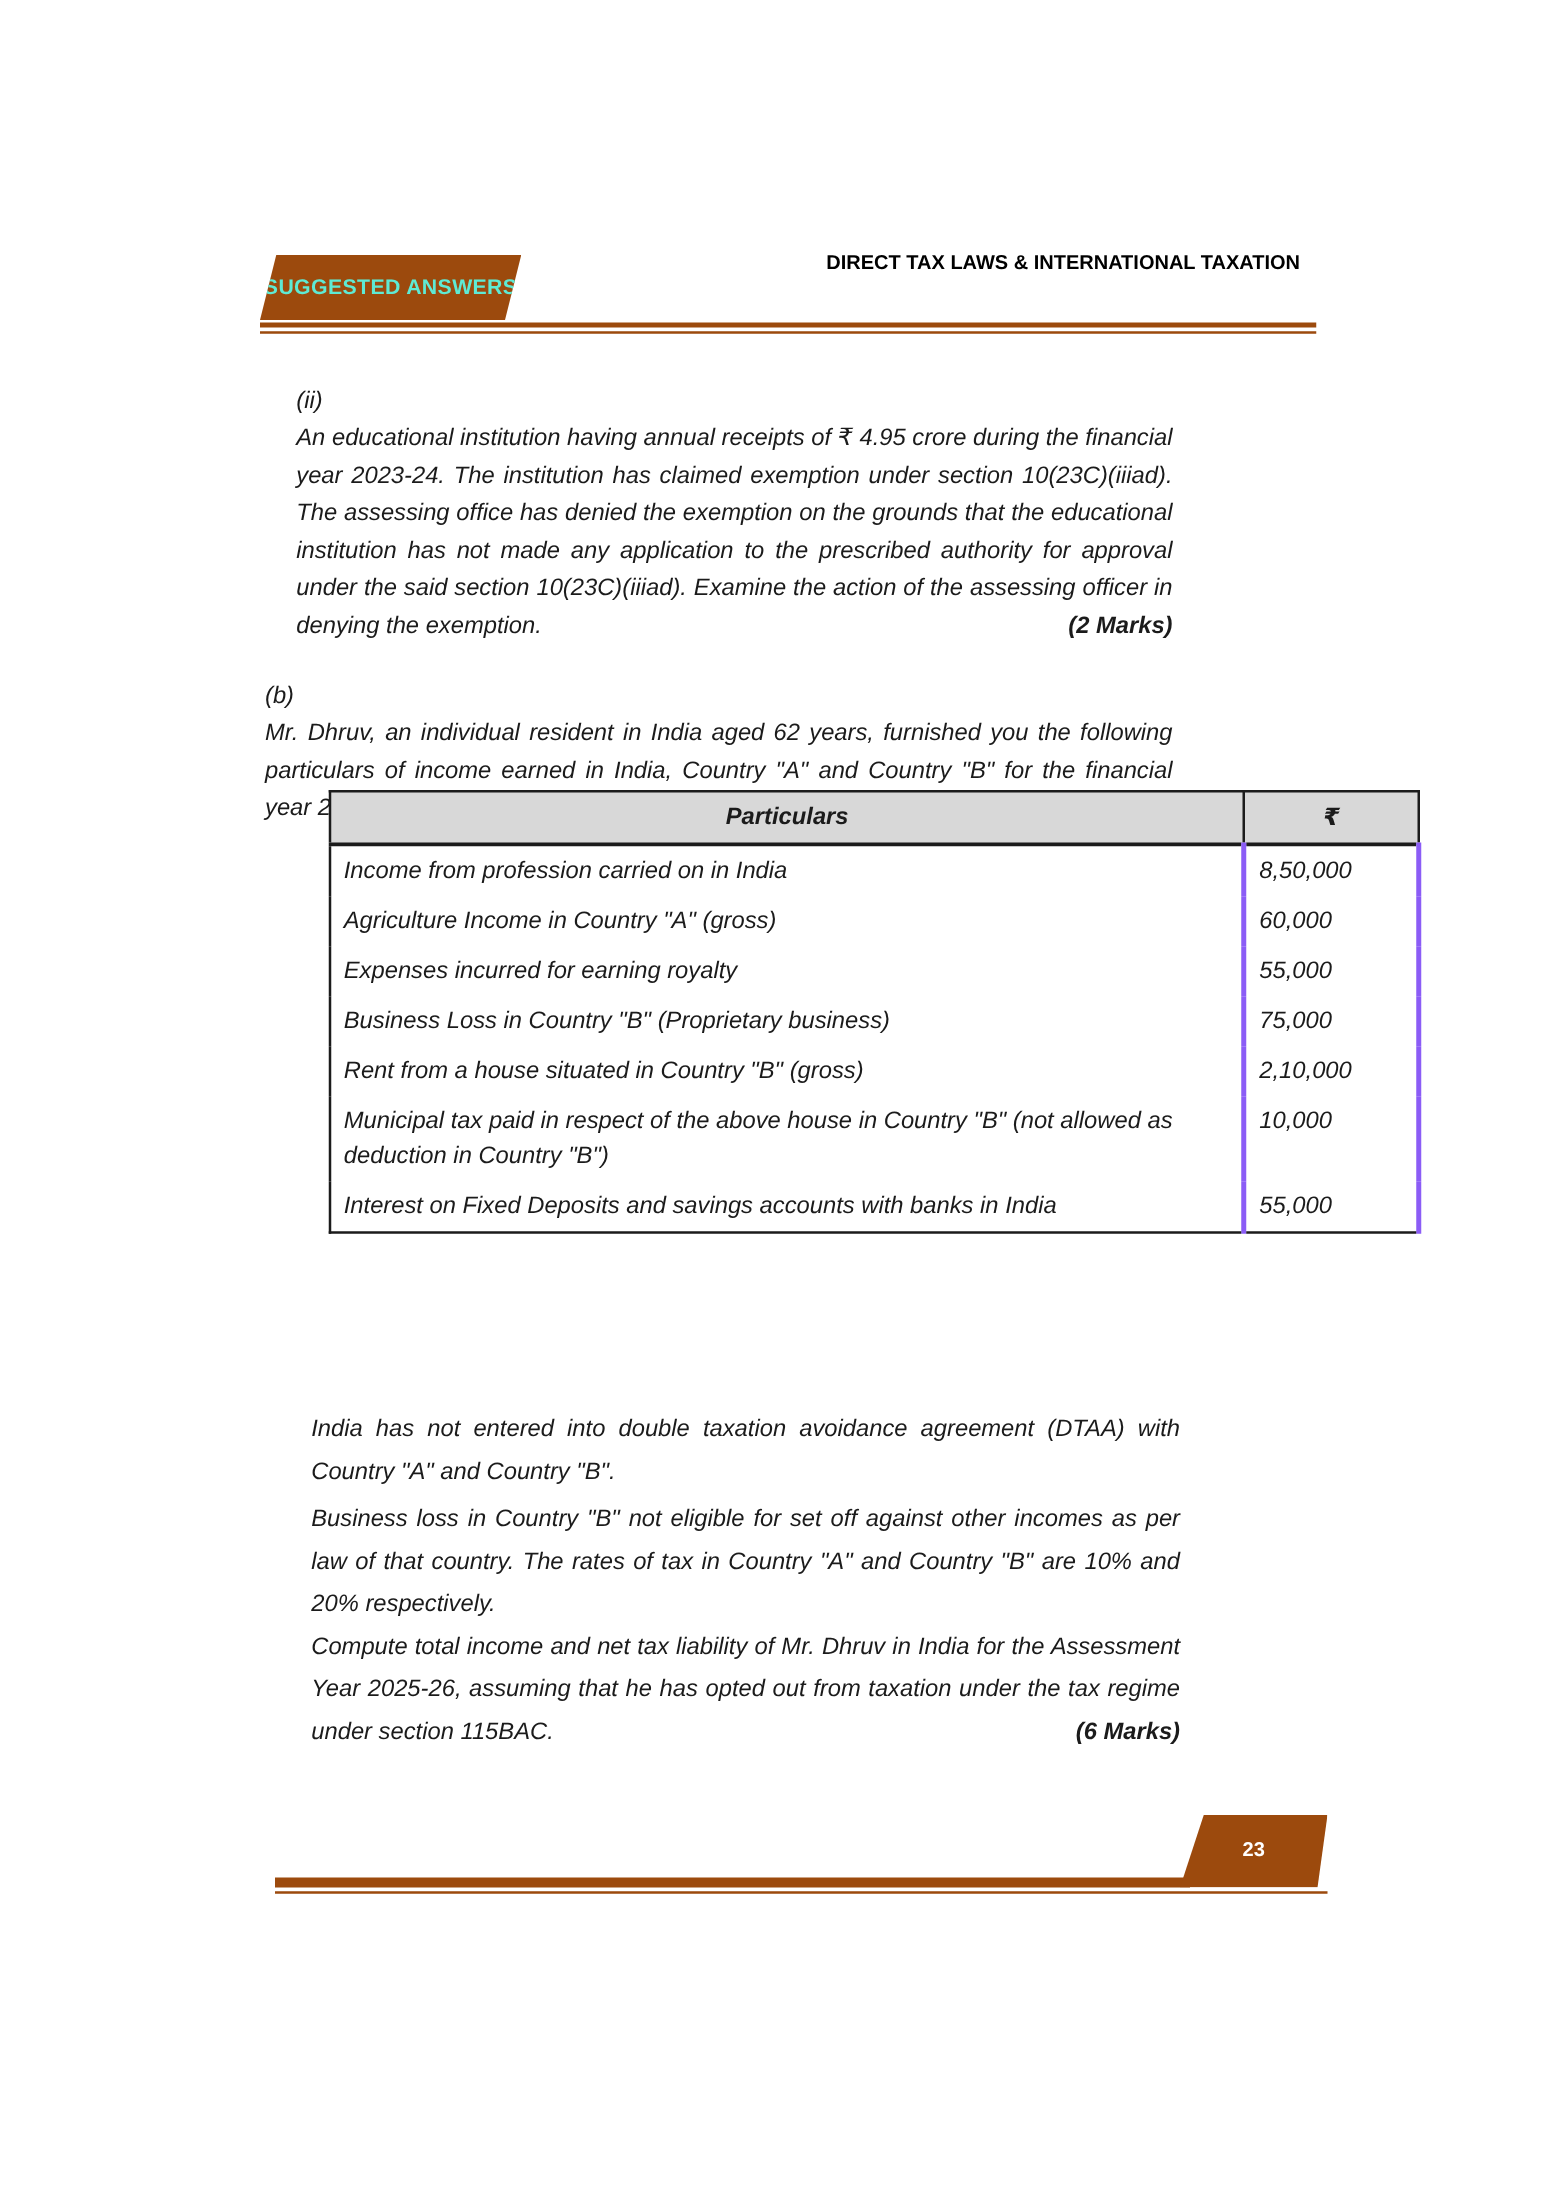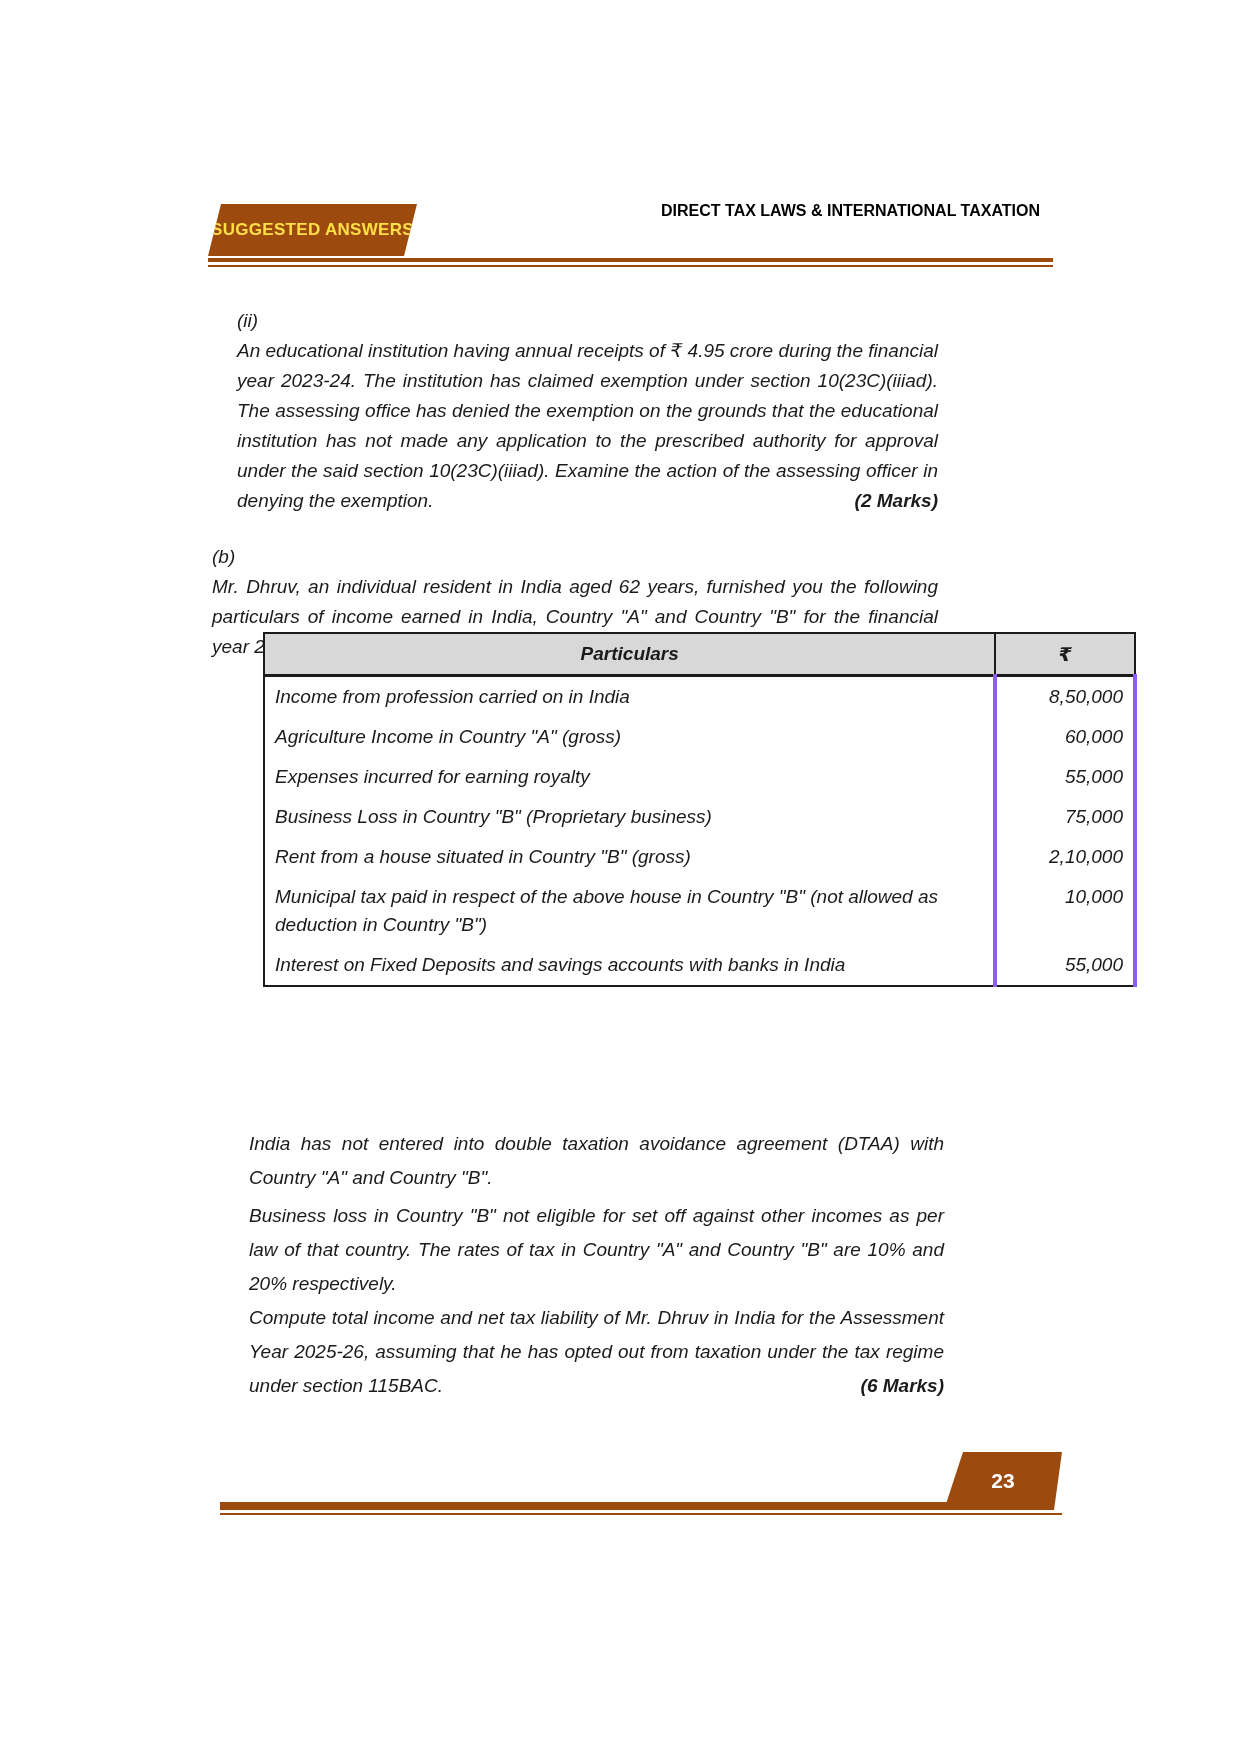--- a/index.html
+++ b/index.html
@@ -9,21 +9,21 @@
     color:#1b1b1b;
   }
   
   .header-badge{
     position:absolute;left:208px;top:204px;width:209px;height:52px;
     background:#9c4a0d;
     clip-path:polygon(13px 0,100% 0,calc(100% - 13px) 100%,0 100%);
     display:flex;align-items:center;justify-content:center;
   }
   .header-badge span{
-    color:#fde047;font-weight:bold;font-size:17px;letter-spacing:.3px;
+    color:#5eead4;font-weight:bold;font-size:17px;letter-spacing:.3px;
     font-style:normal;white-space:nowrap;
   }
   .header-title{
     position:absolute;top:202px;right:201px;
     color:#000000;font-weight:bold;font-size:16px;white-space:nowrap;
   }
   .header-rule-thick{position:absolute;left:208px;top:258px;width:845px;height:4px;background:#9c4a0d;}
   .header-rule-thin{position:absolute;left:208px;top:265px;width:845px;height:2px;background:#9c4a0d;}
 
   
@@ -51,31 +51,31 @@
   table.income th{
     background:#d8d8d8;border:2px solid #1b1b1b;border-bottom:3px solid #1b1b1b;
     height:38px;font-weight:bold;text-align:center;font-style:italic;
   }
   table.income td{
     border-left:2px solid #1b1b1b;border-right:4px solid #8b5cf6;
     vertical-align:top;line-height:28px;padding:6px 10px;
   }
   table.income tr:last-child td{border-bottom:2px solid #1b1b1b;}
   td.cell-part{width:627px;padding-left:12px;}
-  td.cell-amt{width:100px;text-align:right;padding-right:12px;}
+  td.cell-amt{width:100px;text-align:left;padding-right:12px;}
 
   
   .footer-bar{position:absolute;left:220px;top:1502px;width:732px;height:8px;background:#9c4a0d;}
   .footer-line{position:absolute;left:220px;top:1513px;width:842px;height:2px;background:#9c4a0d;}
   .footer-badge{
     position:absolute;left:944px;top:1452px;width:118px;height:58px;background:#9c4a0d;
     clip-path:polygon(19px 0,100% 0,calc(100% - 8px) 100%,0 100%);
     display:flex;align-items:center;justify-content:center;
   }
-  .footer-badge span{color:#ffffff;font-weight:bold;font-size:21px;font-style:normal;}
+  .footer-badge span{color:#ffffff;font-weight:bold;font-size:16px;font-style:normal;}
 </style>
 </head>
 <body>
 
 <div class="header-badge">
   <span>SUGGESTED ANSWERS</span>
 </div>
 <div class="header-title">DIRECT TAX LAWS &amp; INTERNATIONAL TAXATION</div>
 <div class="header-rule-thick"></div>
 <div class="header-rule-thin"></div>

